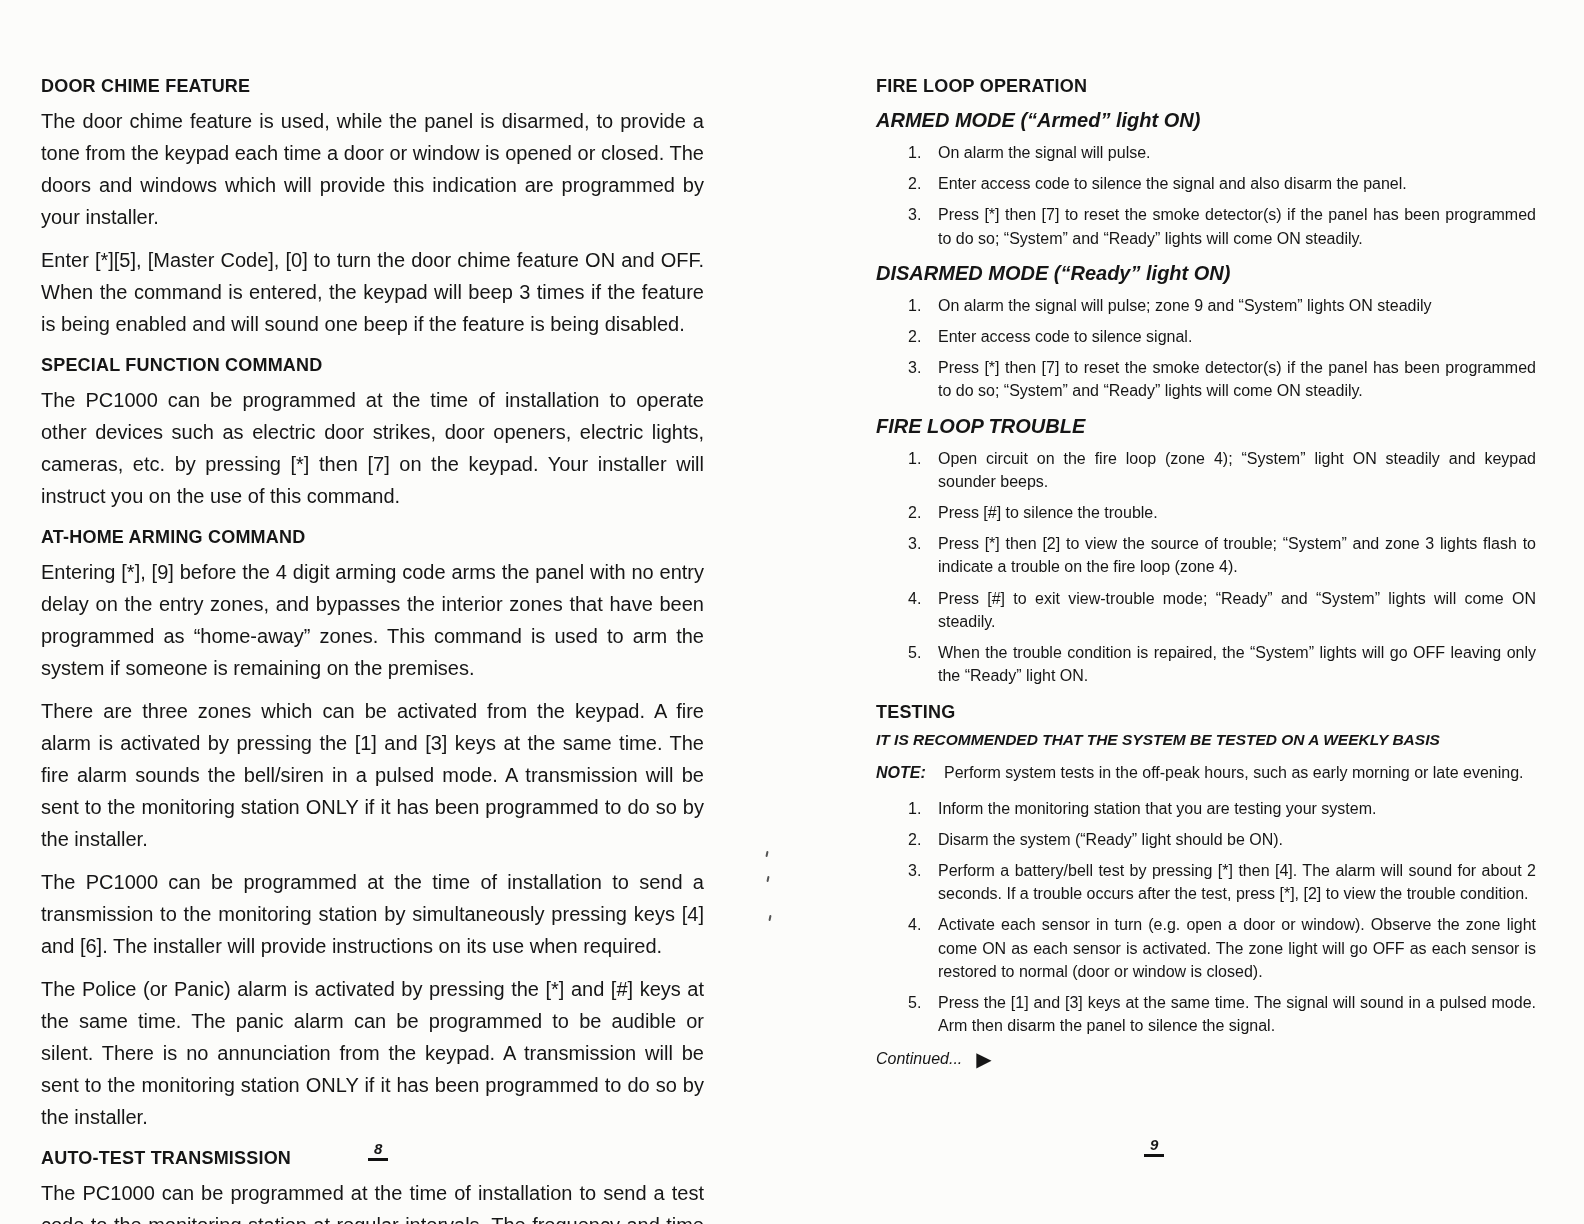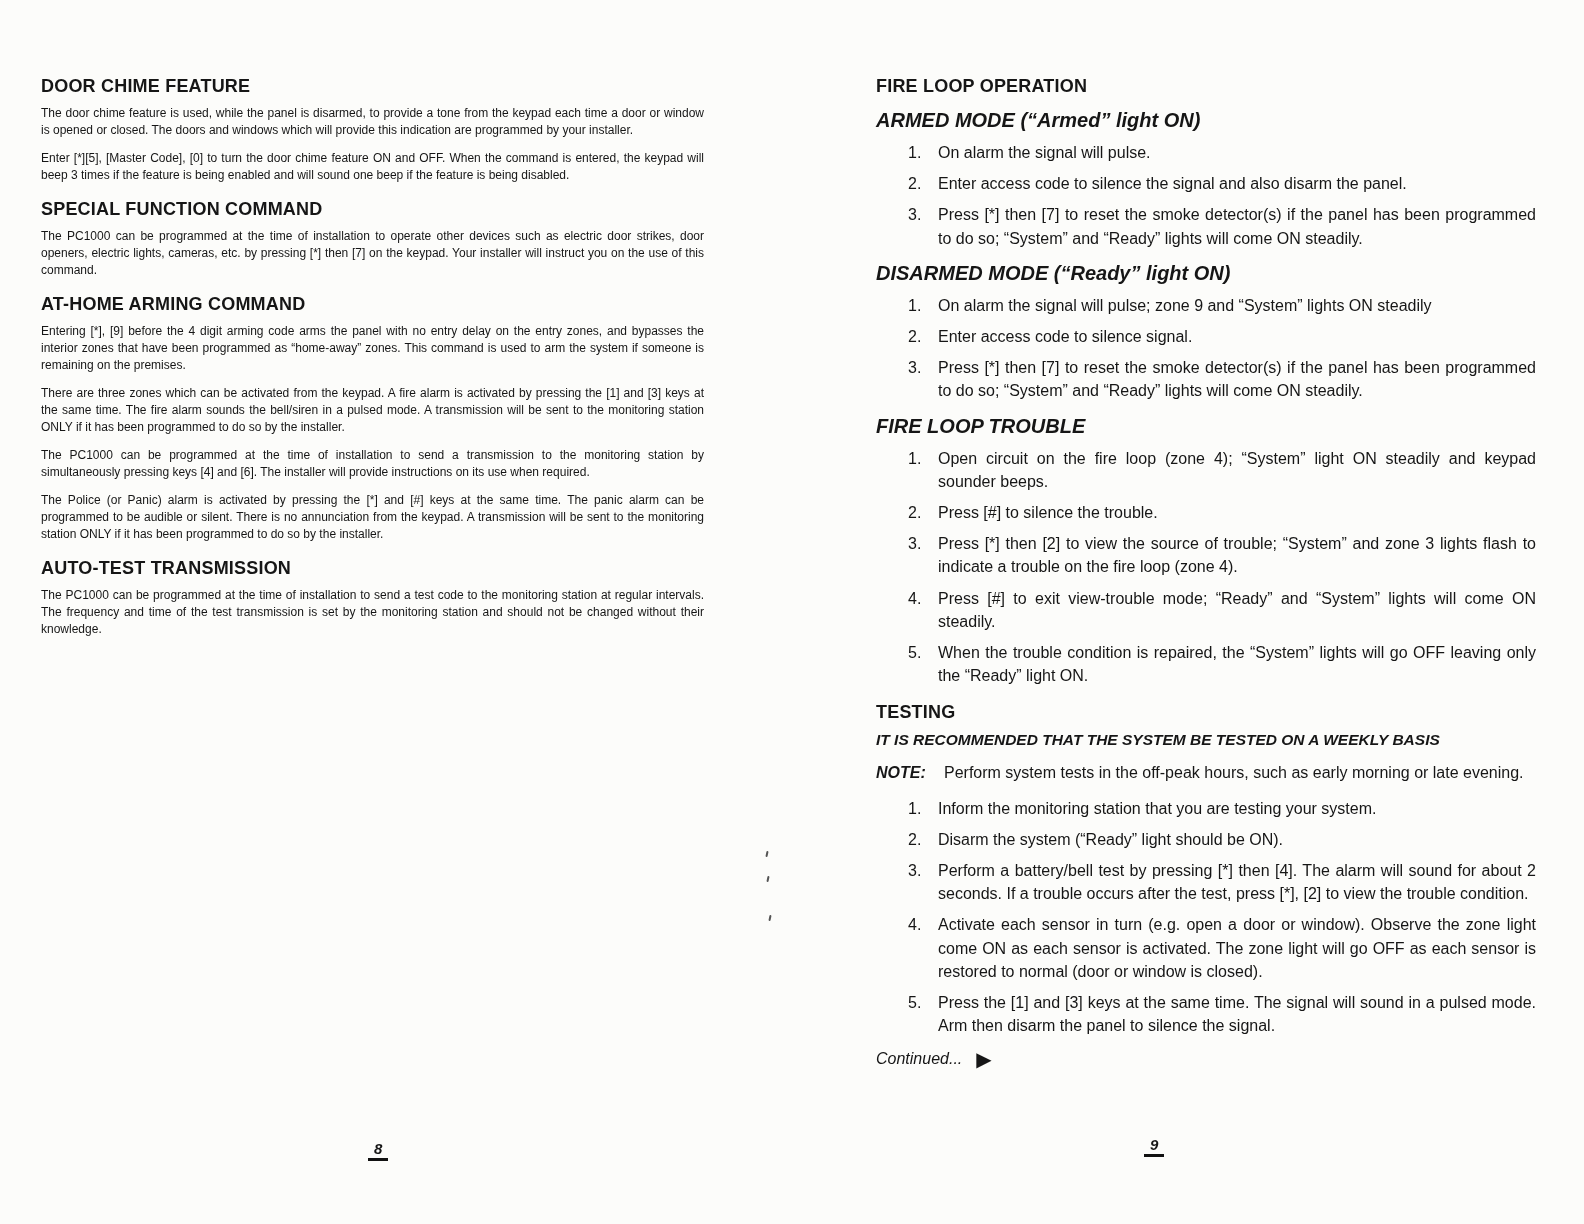--- a/index.html
+++ b/index.html
@@ -18,22 +18,22 @@
 
   h2.sec {
     font-size: 18px;
     font-weight: bold;
     letter-spacing: 0.2px;
     margin: 15px 0 8px;
   }
   section:first-child h2.sec { margin-top: 0; }
 
   p.body {
-    font-size: 12px;
-    line-height: 17px;
+    font-size: 20px;
+    line-height: 32px;
     text-align: justify;
     margin-bottom: 11px;
   }
 
   h3.sub {
     font-size: 20px;
     font-weight: bold;
     font-style: italic;
     margin: 12px 0 9px;
   }

